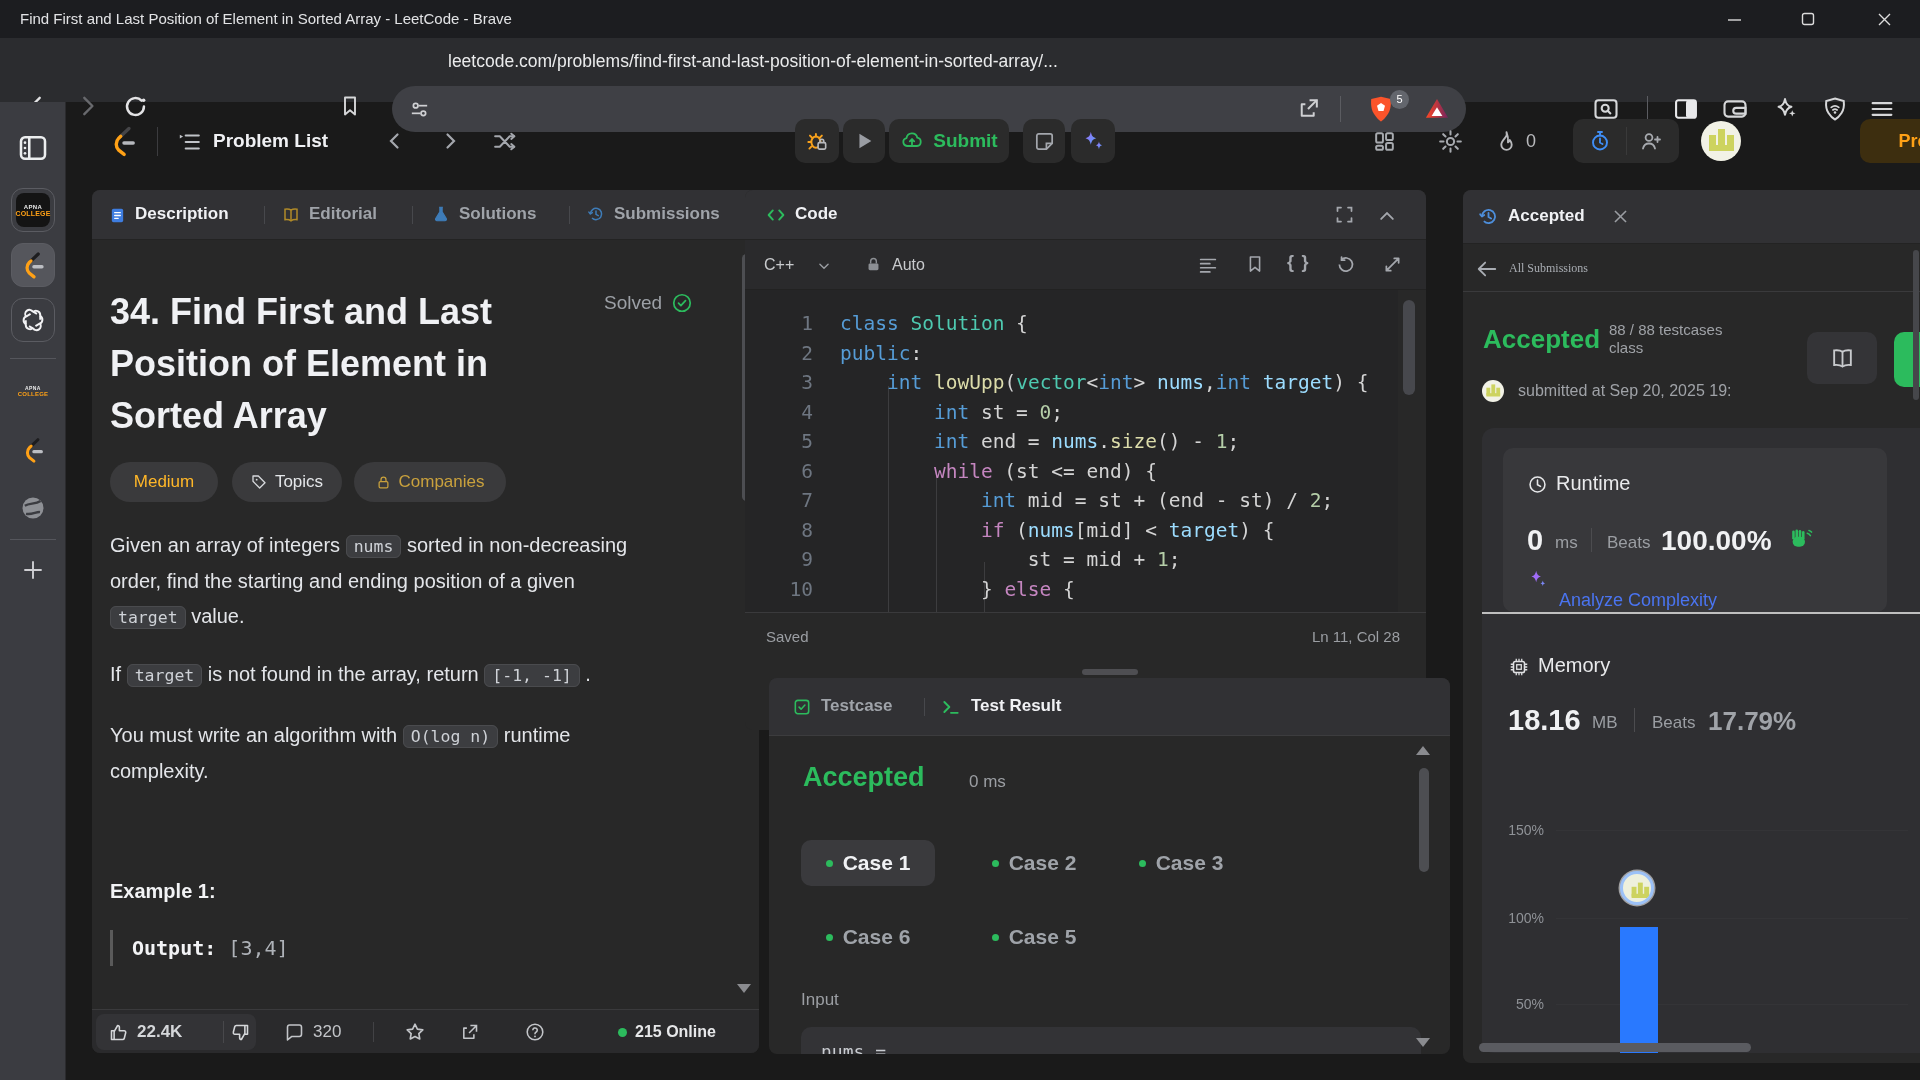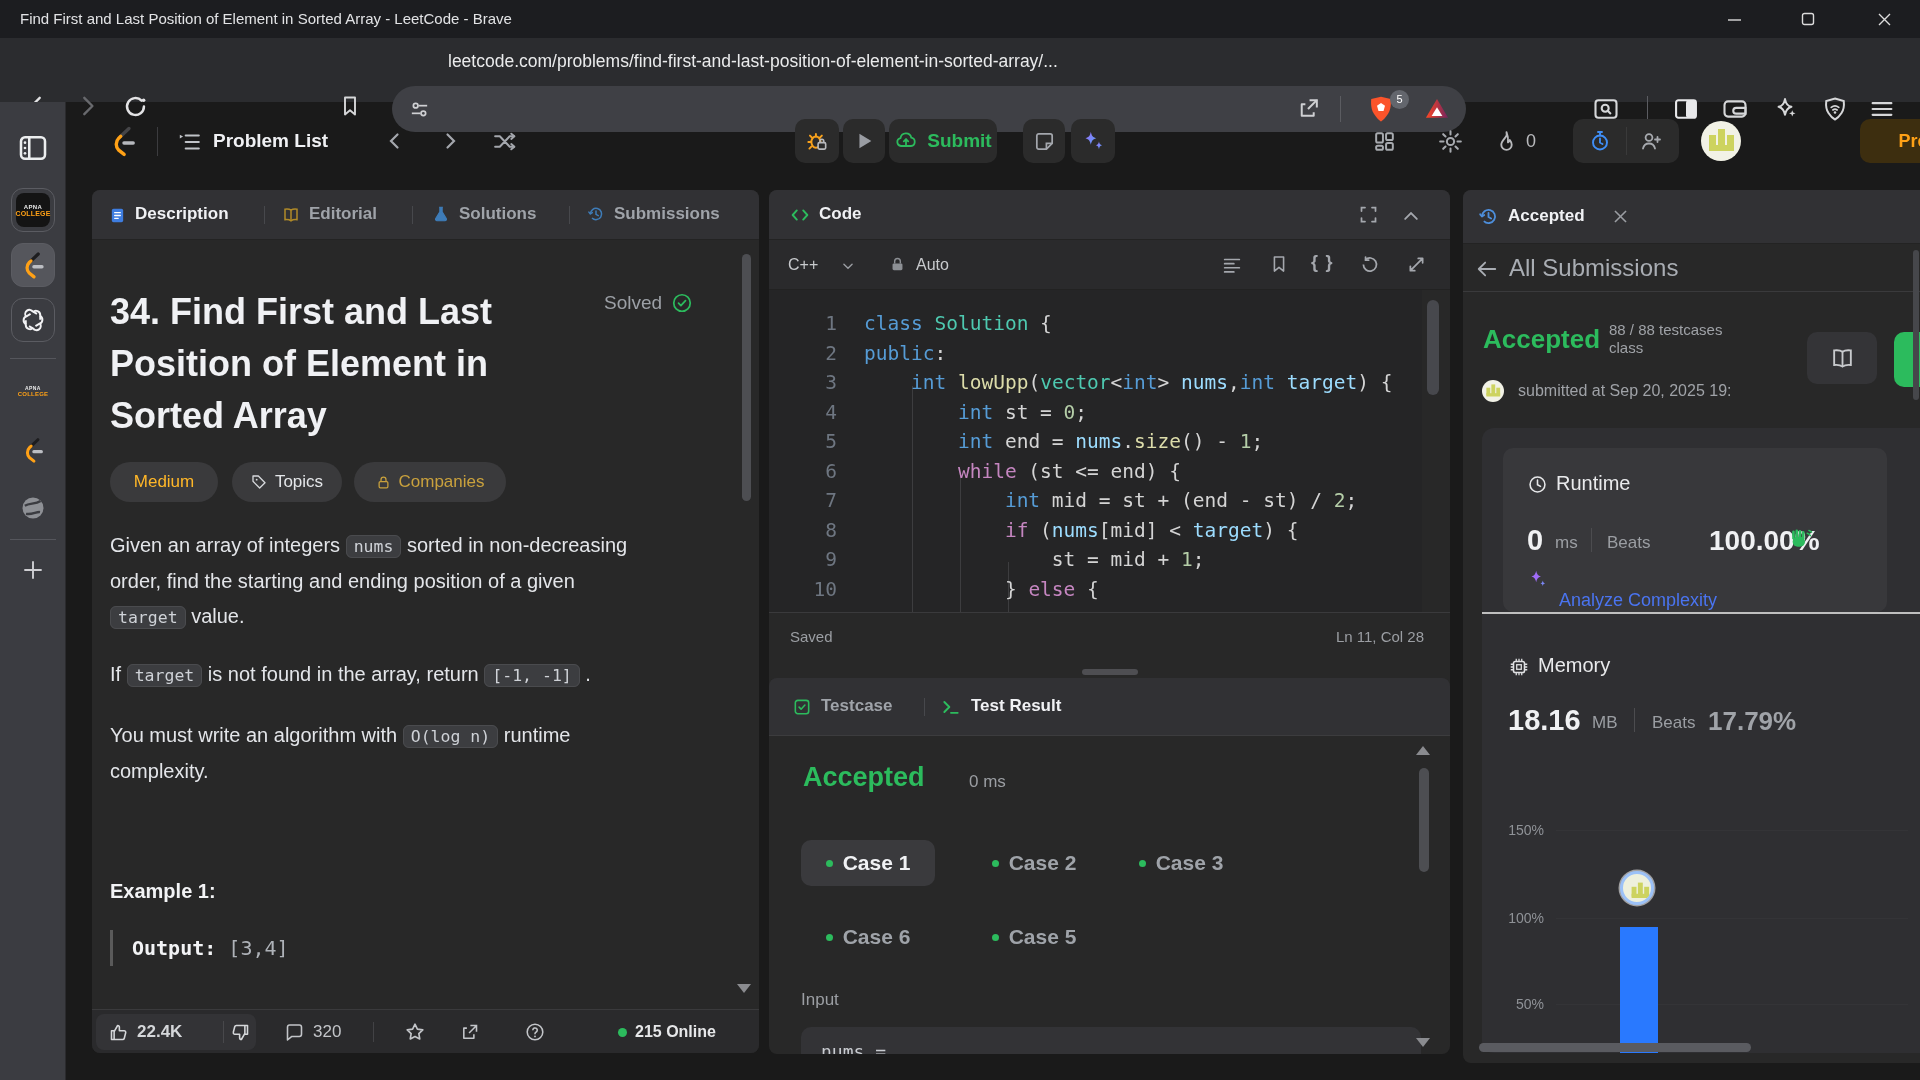--- a/index.html
+++ b/index.html
@@ -310,21 +310,21 @@
         <path d="M11 7.8V5.5M7.5 9 5.5 7M14.5 9l2-2M6.5 13H4M7 17l-2 2" stroke="#f8a11c" stroke-width="1.8" stroke-linecap="round"></path>
         <rect x="13" y="13.5" width="7" height="6" rx="1.2" fill="#2b2b2b" stroke="#b9babd" stroke-width="1.5"></rect>
         <path d="M14.8 13.5v-1.4a1.7 1.7 0 0 1 3.4 0v1.4" fill="none" stroke="#b9babd" stroke-width="1.5"></path>
       </svg>
   </div>
   <div class="navbtn" style="left:843px; width:42px;">
     <svg width="22" height="22" viewBox="0 0 24 24">
         <polygon points="7,4 20,12 7,20" fill="#9a9da3"></polygon>
       </svg>
   </div>
-  <div class="navbtn" style="left:889px; width:108px; gap:9px;">
+  <div class="navbtn" style="left:889px; width:120px; gap:9px;">
     <svg width="24" height="24" viewBox="0 0 24 24">
         <path d="M7 17a4 4 0 0 1-.5-7.9 5.5 5.5 0 0 1 10.8-.4A4.2 4.2 0 0 1 17 17z" fill="none" stroke="#2cbb5d" stroke-width="1.8" stroke-linejoin="round"></path>
         <path d="M12 15.5v-5M9.8 12.3 12 10l2.2 2.3" fill="none" stroke="#2cbb5d" stroke-width="1.8" stroke-linecap="round" stroke-linejoin="round"></path>
       </svg>
     <span style="color:#2cbb5d; font-size:19px; font-weight:700;">Submit</span>
   </div>
   <div class="navbtn" style="left:1023px; width:42px;">
     <svg width="23" height="23" viewBox="0 0 24 24">
         <path d="M4 6a2 2 0 0 1 2-2h12a2 2 0 0 1 2 2v8l-6 6H6a2 2 0 0 1-2-2z" fill="none" stroke="#a4a7ad" stroke-width="1.8"></path>
         <path d="M20 14h-6v6" fill="none" stroke="#a4a7ad" stroke-width="1.8"></path>
@@ -507,21 +507,21 @@
           </svg>
       </div>
       <div class="abs" style="left:526px; top:18px; width:9px; height:9px; border-radius:50%; background:#2cbb5d;"></div>
       <span class="abs" style="left:543px; top:0; line-height:44px; font-size:16px; font-weight:600; color:#e6e7e9;">215 Online</span>
     </div>
 
     <div class="scroll-thumb" style="left:650px; top:64px; width:9px; height:247px;"></div>
     <div class="sarrow down" style="left:645px; top:794px;"></div>
   </div>
 
-  <div class="panel" style="left:769px; top:190px; width:681px; height:540px;">
+  <div class="panel" style="left:745px; top:190px; width:681px; height:540px;">
     <div class="phead" style="height:50px;">
       <div class="abs" style="left:20px; top:14px;">
         <svg width="22" height="22" viewBox="0 0 24 24">
             <path d="M8.5 7 4 12l4.5 5M15.5 7 20 12l-4.5 5" fill="none" stroke="#2cbb5d" stroke-width="2.1" stroke-linecap="round" stroke-linejoin="round"></path>
           </svg>
       </div>
       <span class="abs tab-label white" style="left:50px; top:14px;">Code</span>
       <div class="abs" style="left:589px; top:14px;">
         <svg width="21" height="21" viewBox="0 0 24 24">
             <path d="M4 8V4h4M16 4h4v4M20 16v4h-4M8 20H4v-4" fill="none" stroke="#a4a7ad" stroke-width="2" stroke-linecap="round"></path>
@@ -667,21 +667,21 @@
           </svg>
       </div>
     </div>
 
     <div class="abs" style="left:0; top:54px; width:457px; height:48px; border-bottom:1px solid #3a3a3c;">
       <div class="abs" style="left:13px; top:14px;">
         <svg width="22" height="22" viewBox="0 0 24 24">
             <path d="M10 5l-7 7 7 7M3 12h18" fill="none" stroke="#a9adb3" stroke-width="2" stroke-linecap="round" stroke-linejoin="round"></path>
           </svg>
       </div>
-      <span class="abs" style="left:46px; top:0; line-height:48px; font-size:24px; color:#a9adb3;">All Submissions</span>
+      <span class="abs" style="left:46px; top:0; line-height:48px; font-size:12px; color:#a9adb3;font-family:Liberation Serif, serif;">All Submissions</span>
     </div>
 
     <span class="abs" style="left:20px; top:134px; font-size:26px; font-weight:700; color:#2cbb5d;">Accepted</span>
     <div class="abs" style="left:146px; top:131px; font-size:15px; line-height:18px; color:#9fa2a7;">
       <div>88 / 88 testcases</div>
       <div>class</div>
     </div>
     <div class="abs" style="left:344px; top:142px; width:70px; height:52px; border-radius:10px; background:#343437; display:flex; align-items:center; justify-content:center;">
       <svg width="25" height="25" viewBox="0 0 24 24">
           <path d="M12 5.5C10 4 7.5 3.8 4 4.2v14c3.5-.4 6 0 8 1.6 2-1.6 4.5-2 8-1.6v-14c-3.5-.4-6-.2-8 1.3z" fill="none" stroke="#c8cacd" stroke-width="1.8"></path>
@@ -708,21 +708,21 @@
           <svg width="21" height="21" viewBox="0 0 24 24">
               <circle cx="12" cy="12" r="8.5" fill="none" stroke="#e6e7e9" stroke-width="1.8"></circle>
               <path d="M12 7v5.2l3.4 2" fill="none" stroke="#e6e7e9" stroke-width="1.8" stroke-linecap="round"></path>
             </svg>
         </div>
         <span class="abs" style="left:53px; top:24px; font-size:20px; color:#e9eaec;">Runtime</span>
         <span class="abs metric-big" style="left:24px; top:76px;">0</span>
         <span class="abs metric-unit" style="left:52px; top:85px;">ms</span>
         <div class="vdiv" style="left:88px; top:80px; height:24px; background:#4c4c4f;"></div>
         <span class="abs metric-unit" style="left:104px; top:85px;">Beats</span>
-        <span class="abs metric-big" style="left:158px; top:77px; font-size:28px;margin-left:48px;">100.00%</span>
+        <span class="abs metric-big" style="left:158px; top:77px; font-size:28px;">100.00%</span>
         <div class="abs" style="left:284px; top:78px;">
           <svg width="27" height="27" viewBox="0 0 24 24">
               <g fill="#2cbb5d">
                 <rect x="5" y="9.5" width="11" height="9" rx="4.5"></rect>
                 <rect x="4.6" y="4" width="2.3" height="8" rx="1.15"></rect>
                 <rect x="7.5" y="3" width="2.3" height="9" rx="1.15"></rect>
                 <rect x="10.4" y="3.5" width="2.3" height="8.5" rx="1.15"></rect>
                 <rect x="13.3" y="4.5" width="2.3" height="7.5" rx="1.15"></rect>
               </g>
               <path d="M18 6.5c1.2.3 2.2 1 2.8 2M19.5 4c.9.2 1.7.7 2.3 1.4" fill="none" stroke="#2cbb5d" stroke-width="1.4" stroke-linecap="round"></path>

